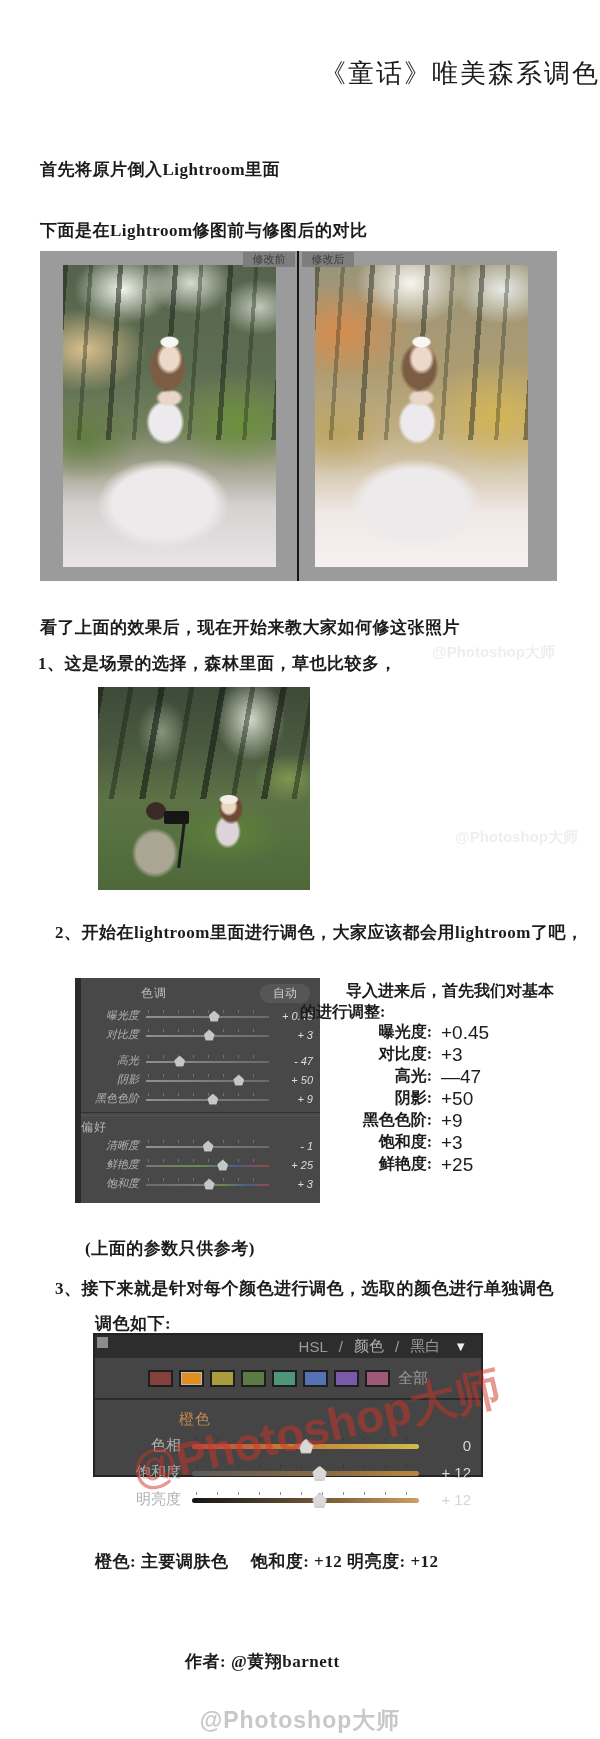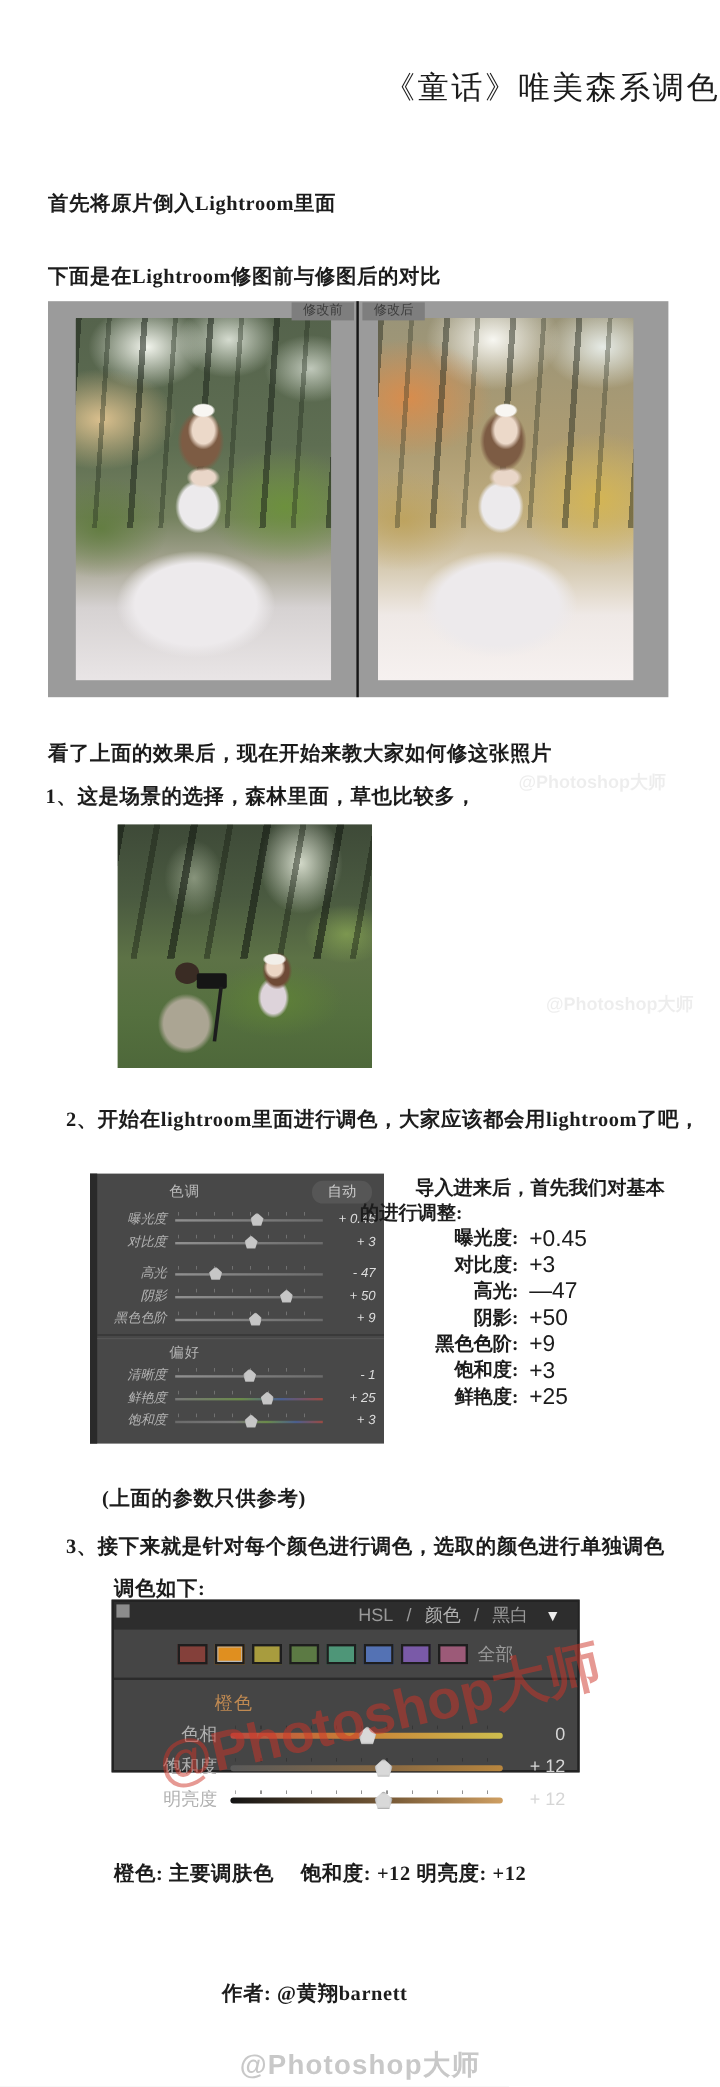--- a/index.html
+++ b/index.html
@@ -92,21 +92,21 @@
   .bp-ticks{position:absolute;top:0;left:2px;right:2px;height:3px;
     background:repeating-linear-gradient(90deg, rgba(190,190,190,.35) 0 1px, rgba(0,0,0,0) 1px 15px);}
   .bp-track{position:absolute;top:6px;left:0;right:0;height:2px;background:linear-gradient(90deg,#909090,#6b6b6b);}
   .bp-track.vib{background:linear-gradient(90deg,#787878 0%,#6a8a4a 45%,#4a5e8e 72%,#9a4a42 100%);}
   .bp-track.sat{background:linear-gradient(90deg,#6b6b6b 0%,#787878 40%,#6a8a4a 62%,#4a5e8e 82%,#9a4a42 100%);}
   .bp-thumb{position:absolute;top:1px;width:11px;height:11px;margin-left:-5px;background:#c6c6c6;
     clip-path:polygon(50% 0,100% 45%,82% 100%,18% 100%,0 45%);box-shadow:inset 0 0 1px #333;}
   .bp-value{width:44px;text-align:right;font-size:11px;color:#dddddd;white-space:nowrap;}
   .bp-gap{height:7px;}
   .bp-sep{height:2px;margin:4px 0 3px 0;border-top:1px solid #323232;border-bottom:1px solid #555555;}
-  .bp-pref{height:17px;margin-left:60px;color:#b3b3b3;font-size:12px;letter-spacing:1px;}
+  .bp-pref{height:17px;color:#b3b3b3;font-size:12px;letter-spacing:1px;}
 
   
   .adjust{left:300px;top:980px;width:292px;}
   .adj-line{font-size:16px;font-weight:bold;line-height:21px;}
   .adj-line.l1{text-indent:46px;}
   .adj-row{display:flex;align-items:flex-start;height:22px;}
   .adj-label{width:132px;text-align:right;font-size:16px;font-weight:bold;}
   .adj-value{margin-left:9px;font-size:19px;font-weight:normal;font-family:"Liberation Sans",sans-serif;}
 
   

